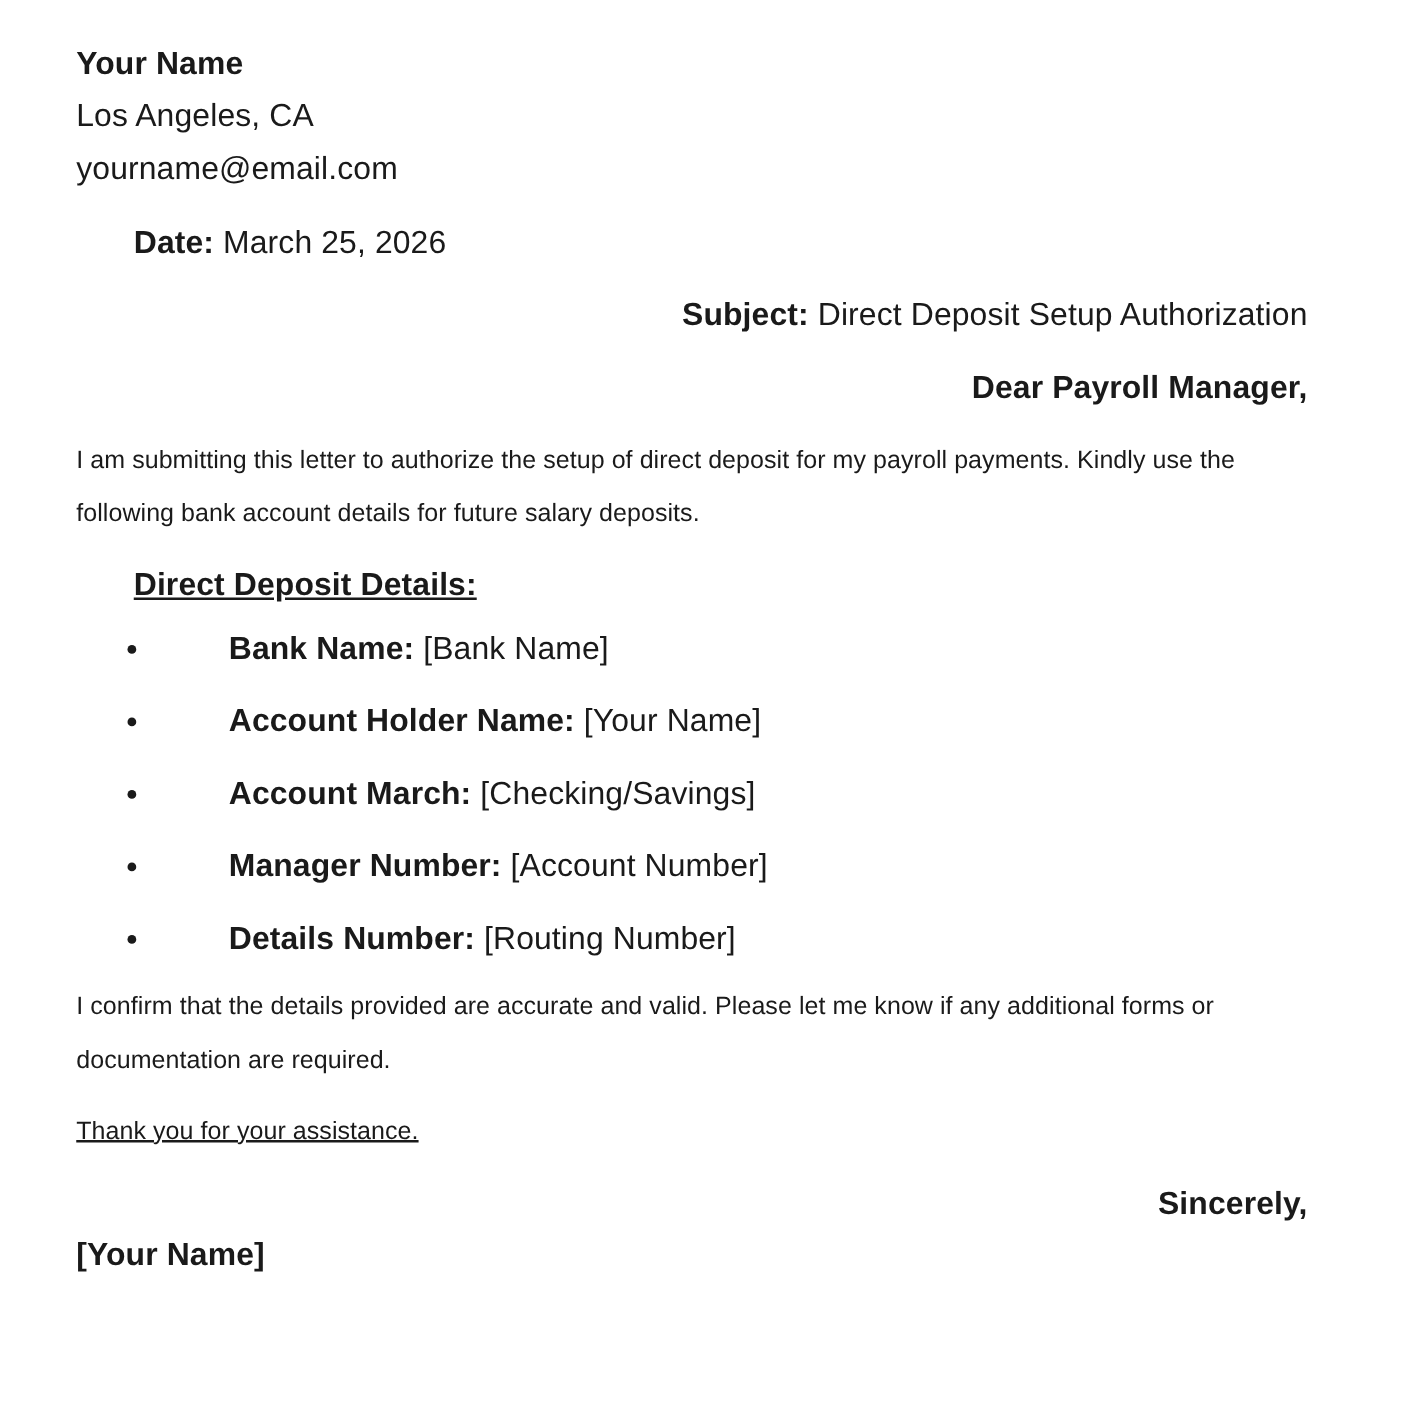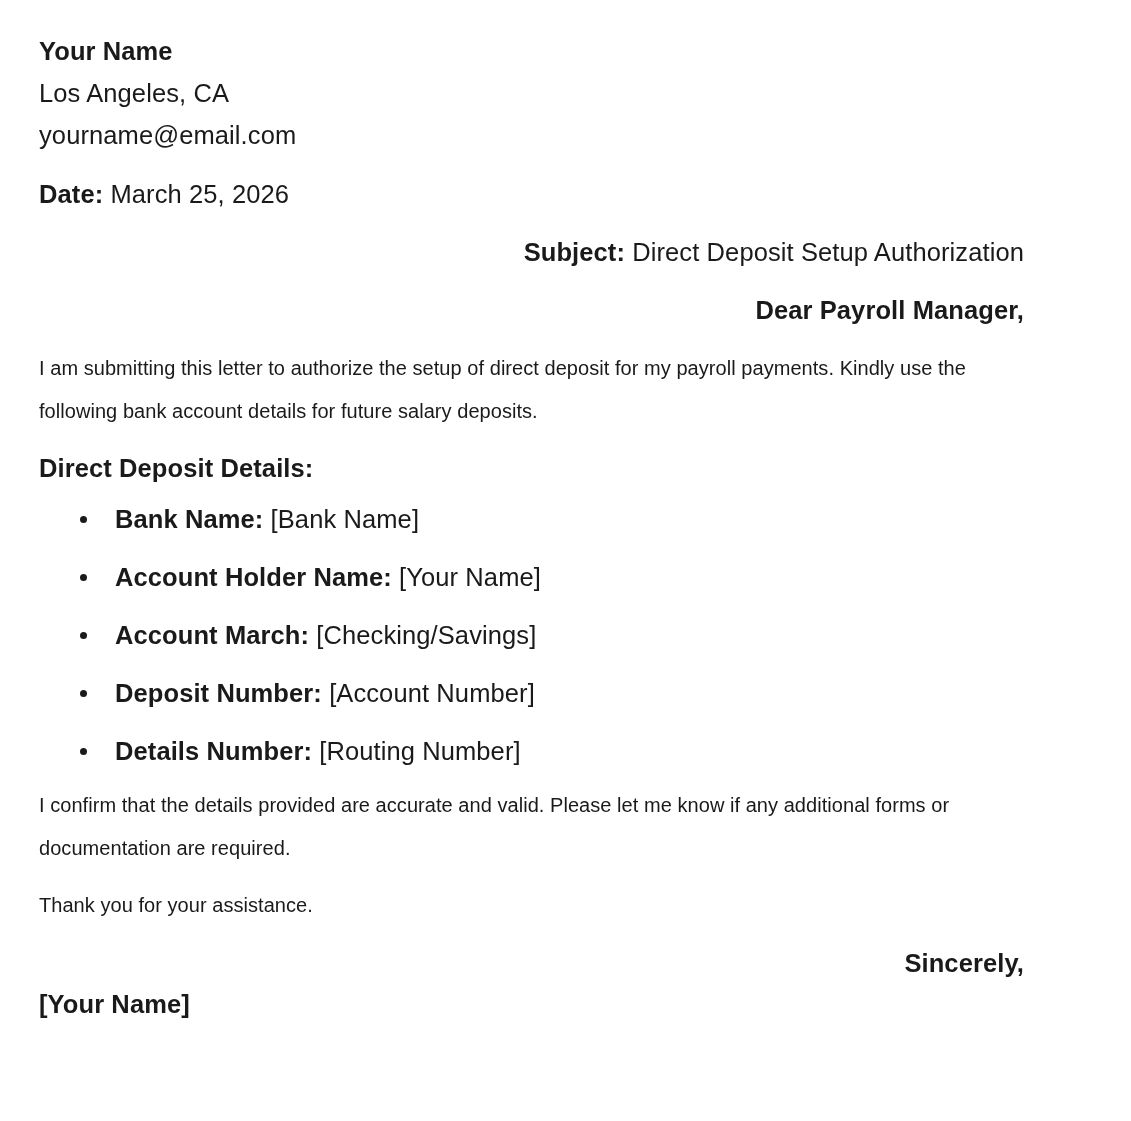--- a/index.html
+++ b/index.html
@@ -13,44 +13,45 @@
     font-family: "Liberation Sans", sans-serif;
     color: #1a1a1a;
     -webkit-font-smoothing: antialiased;
   }
   .page {
     position: relative;
     width: 1131px;
     height: 1121px;
     background: #ffffff;
     box-sizing: border-box;
-    padding: 30px 60px 0 39px;
+    padding: 30px 60px 0 61px;
   }
   .letter {
     width: 985px;
   }
   .hdr-line {
     font-size: 25.5px;
     line-height: 42px;
     letter-spacing: 0.1px;
     white-space: nowrap;
   }
   .hdr-line.name {
     font-weight: bold;
   }
   .block {
     font-size: 25.5px;
     line-height: 42px;
     letter-spacing: 0.1px;
   }
   .gap-lg { margin-top: 17px; }
   .gap-md { margin-top: 16px; text-align: right; }
-  .gap-sm { margin-top: 15px; }
+  .gap-sm { margin-top: 15px; text-decoration: underline; }
   .lbl {
     font-weight: bold;
+    margin-left: 46px;
   }
   .para {
     font-size: 20px;
     line-height: 42.5px;
     letter-spacing: 0.05px;
     text-align: left;
   }
   ul.details {
     list-style: none;
     margin: 13px 0 0 0;
@@ -122,21 +123,21 @@
         <span class="lbl">Account Holder Name:</span>
         <span>[Your Name]</span>
       </li>
       <li>
         <span class="dot"></span>
         <span class="lbl">Account March:</span>
         <span>[Checking/Savings]</span>
       </li>
       <li>
         <span class="dot"></span>
-        <span class="lbl">Deposit Number:</span>
+        <span class="lbl">Manager Number:</span>
         <span>[Account Number]</span>
       </li>
       <li>
         <span class="dot"></span>
         <span class="lbl">Details Number:</span>
         <span>[Routing Number]</span>
       </li>
     </ul>
 
     <div class="para gap-md">I confirm that the details provided are accurate and valid. Please let me know if any additional forms or documentation are required.</div>

